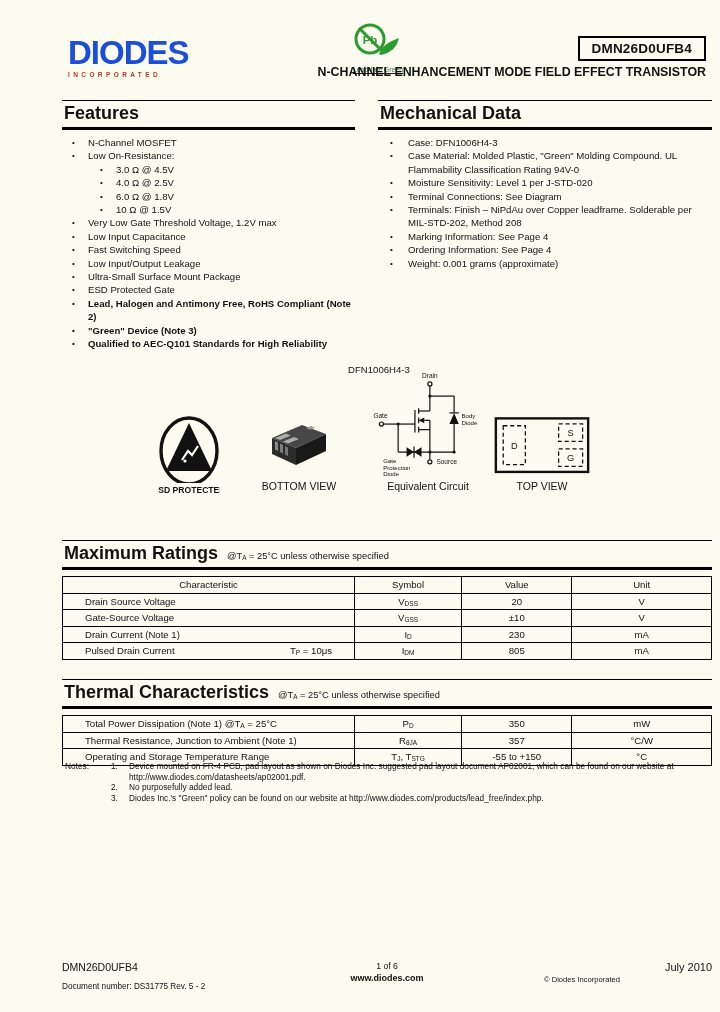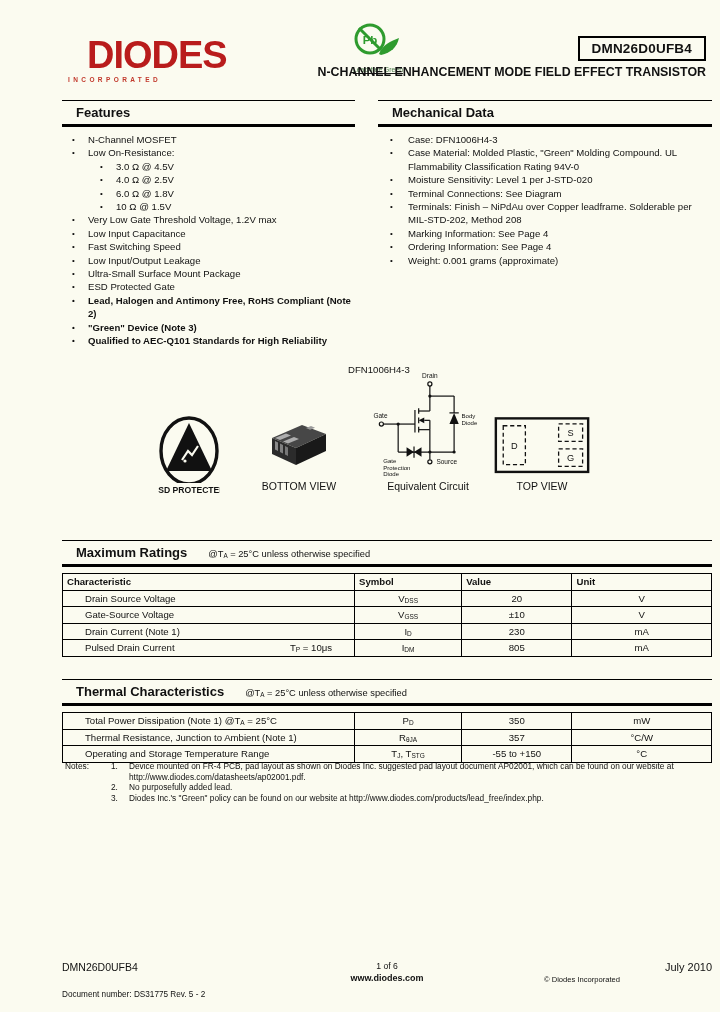--- a/index.html
+++ b/index.html
@@ -7,38 +7,38 @@
   .page{
     position:relative;width:720px;height:1012px;margin:0 auto;
     background:#FBFBF0;color:#111;
     font-family:"Liberation Sans","DejaVu Sans",sans-serif;
     overflow:hidden;
   }
   sub{font-size:68%;vertical-align:-18%;}
 
   
   .logo{position:absolute;left:68px;top:36px;line-height:1;}
-  .logo-brand{font-size:38px;font-weight:bold;color:#b91c1c;letter-spacing:-1px;transform:scaleY(1.02);margin-left:19px;}
+  .logo-brand{font-size:33px;font-weight:bold;color:#1d4ed8;letter-spacing:-1px;transform:scaleY(1.02);}
   .logo-sub{font-size:6.5px;font-weight:bold;color:#C2392C;letter-spacing:3.4px;margin-top:3px;}
   .pb{position:absolute;left:346px;top:22px;width:64px;text-align:center;text-decoration:underline;}
   .pb-caption{font-size:6.8px;color:#4a7a4a;margin-top:0px;}
   .part-box{
     position:absolute;right:14px;top:36px;border:2px solid #000;background:#FBFBF0;
     font-size:13.5px;font-weight:bold;padding:3px 12px;letter-spacing:0.2px;
   }
   .doc-title{
     position:absolute;right:14px;top:65px;font-size:12.4px;font-weight:bold;white-space:nowrap;
   }
 
   
   .cols{position:absolute;left:62px;top:100px;width:650px;display:flex;}
   .col-left{width:293px;margin-right:23px;}
   .col-right{width:334px;}
   .sec-head{border-top:1px solid #000;border-bottom:3px solid #000;padding:2px 2px 3px 2px;}
-  .sec-head h2{margin:12px;font-size:13px;font-weight:bold;display:inline;}
+  .sec-head h2{margin:0;font-size:18px;font-weight:bold;display:inline;}
   .sec-sub{font-size:9.3px;font-weight:normal;margin-left:9px;}
   .blist{margin-top:6px;}
   .bi{display:grid;grid-template-columns:16px 1fr;font-size:9.6px;line-height:13.4px;margin-left:10px;}
   .bi .bu{font-size:8px;line-height:13.4px;}
   .bi.lv2{margin-left:38px;}
   .bi.b{font-weight:bold;}
   .mech .bi{margin-left:12px;grid-template-columns:18px 1fr;}
 
   
   .diagrams{position:absolute;left:0;top:358px;width:720px;height:160px;}
@@ -50,38 +50,38 @@
   .eqc{position:absolute;left:366px;top:12px;}
   .cap-eq{left:366px;top:122px;width:124px;}
   .tview{position:absolute;left:494px;top:58px;}
   .cap-top{left:494px;top:122px;width:96px;}
 
   
   .sec-max{position:absolute;left:62px;top:540px;width:650px;}
   .sec-thermal{position:absolute;left:62px;top:679px;width:650px;}
   table.tbl{border-collapse:collapse;width:100%;margin-top:6px;table-layout:fixed;}
   table.tbl td,table.tbl th{border:1.4px solid #000;font-size:9.6px;padding:1px 22px;height:13.5px;}
-  table.tbl th{font-weight:bold;text-align:left;padding:1px 4px;}
+  table.tbl th{font-weight:normal;text-align:center;padding:1px 4px;}
   td.c-char{text-align:left;}
   td.c-mid{text-align:center;}
   .cond{float:right;}
   col.w-char{width:45%;}col.w-sym{width:16.5%;}col.w-val{width:17%;}col.w-unit{width:21.5%;}
 
   
   .notes{position:absolute;left:65px;top:761px;width:648px;font-size:8.3px;line-height:10.6px;}
   .notes-grid{display:grid;grid-template-columns:46px 1fr;}
   .note-row{display:grid;grid-template-columns:18px 1fr;}
   .note-num{}
   
   .footer{position:absolute;left:62px;top:961px;width:650px;display:flex;align-items:flex-start;}
   .f-left{width:40%;}
   .f-center{width:20%;text-align:center;}
   .f-right{width:40%;text-align:right;}
   .f-part{font-size:10.5px;}
-  .f-doc{font-size:8.2px;margin-top:17px;}
+  .f-doc{font-size:8.2px;margin-top:9px;}
   .f-page{font-size:8.6px;}
   .f-site{font-size:9px;font-weight:bold;margin-top:2px;}
   .f-date{font-size:11px;}
   .f-copy{font-size:7.6px;margin-top:2px;text-align:center;}
 </style>
 </head>
 <body>
 
 <div class="page">
 

